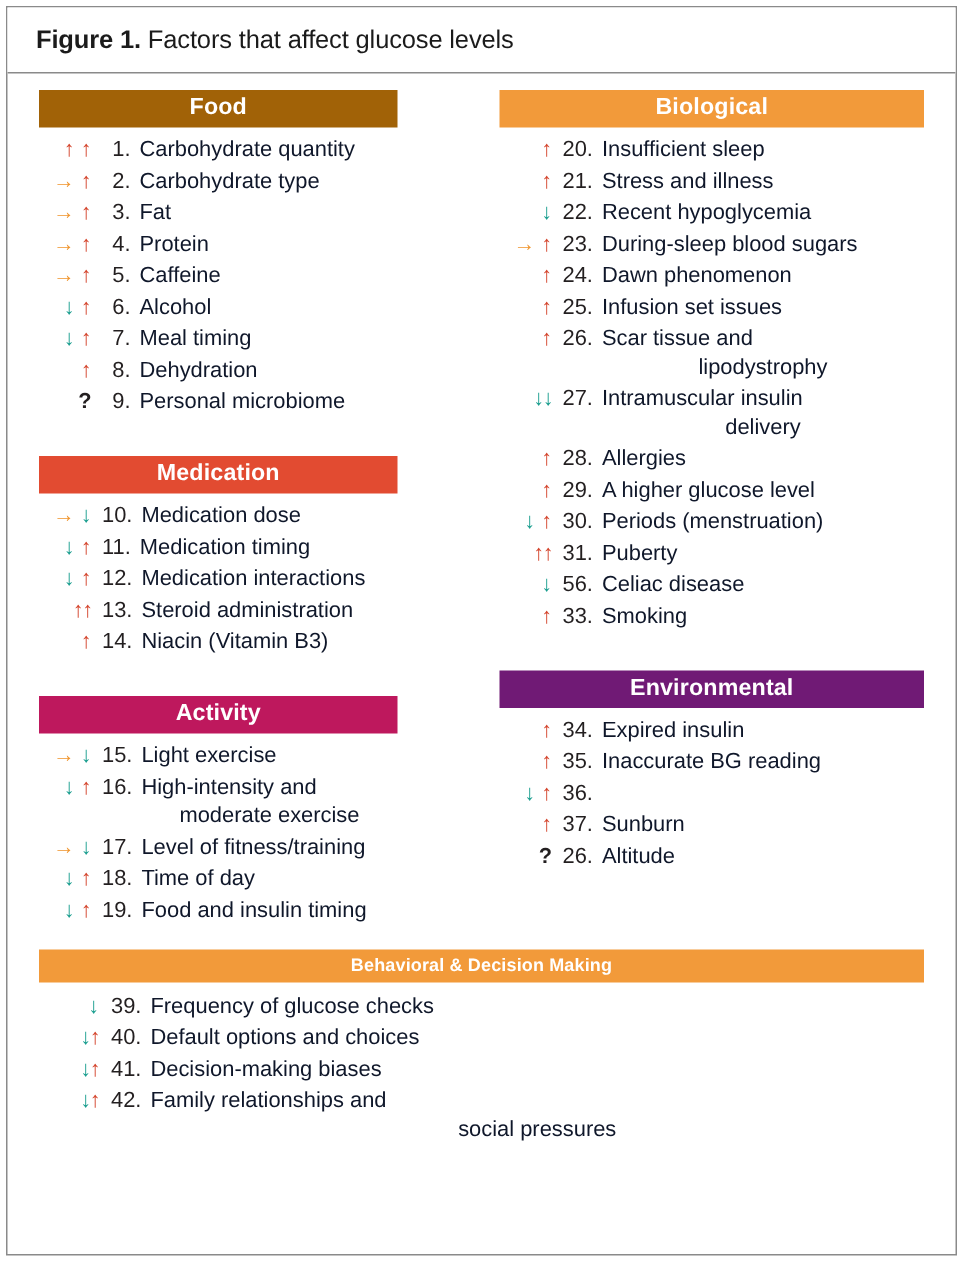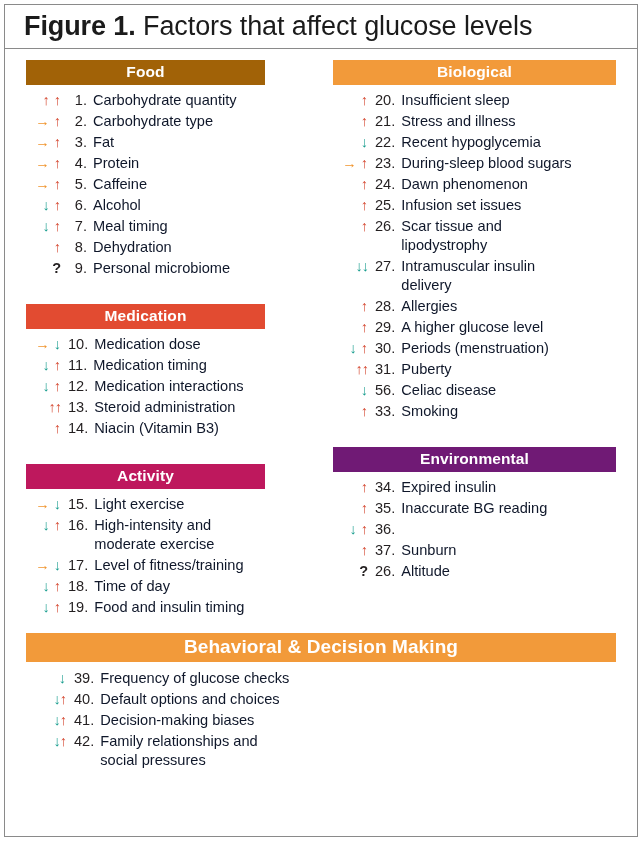--- a/index.html
+++ b/index.html
@@ -28,21 +28,21 @@
   .title-bar {
     height: 44px;
     flex: 0 0 44px;
     border-bottom: 1px solid #8a8a8a;
     display: flex;
     align-items: center;
     padding-left: 19px;
     background: #ffffff;
   }
   .title-text {
-    font-size: 27px;
+    font-size: 17px;
     color: #1b1b1b;
     letter-spacing: -0.1px;
     white-space: nowrap;
   }
   .title-strong {
     font-weight: bold;
   }
   .title-rest { font-weight: normal; }
 
   
@@ -65,21 +65,21 @@
   
   .sec-header {
     color: #ffffff;
     font-weight: bold;
     font-size: 15.5px;
     text-align: center;
     padding: 4px 0 5px 0;
     letter-spacing: 0.1px;
     line-height: 1.05;
   }
-  .sec-header.wide { font-size: 19px; }
+  .sec-header.wide { font-size: 12px; }
 
   .section { margin-bottom: 0; }
   .section + .section { margin-top: 26px; }
 
   
   ul.items {
     list-style: none;
     margin: 0;
     padding: 6px 0 0 0;
   }
@@ -108,21 +108,21 @@
     font-size: 14.6px;
     color: #231f20;
     line-height: 1.3;
   }
   .label {
     flex: 1 1 auto;
     font-size: 14.6px;
     color: #0f172a;
     line-height: 1.3;
   }
-  .label .cont { display: block; }
+  .label .cont { display: block; text-align: center; }
 
   .arr { display: inline-block; }
   .arr-up   { color: #d4442c; }
   .arr-down { color: #1a9e8f; }
   .arr-right{ color: #f0952e; }
   .arr-q    { color: #231f20; font-weight: bold; }
 
   
   .bottom-section {
     padding: 0 21px;

